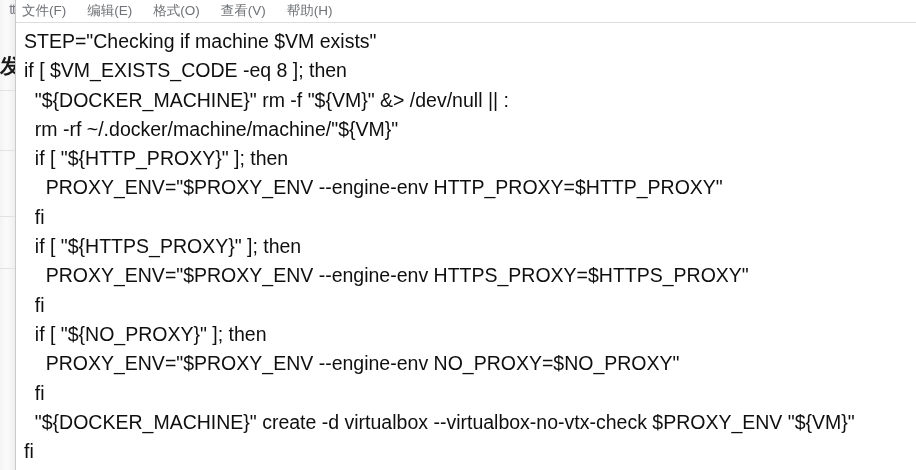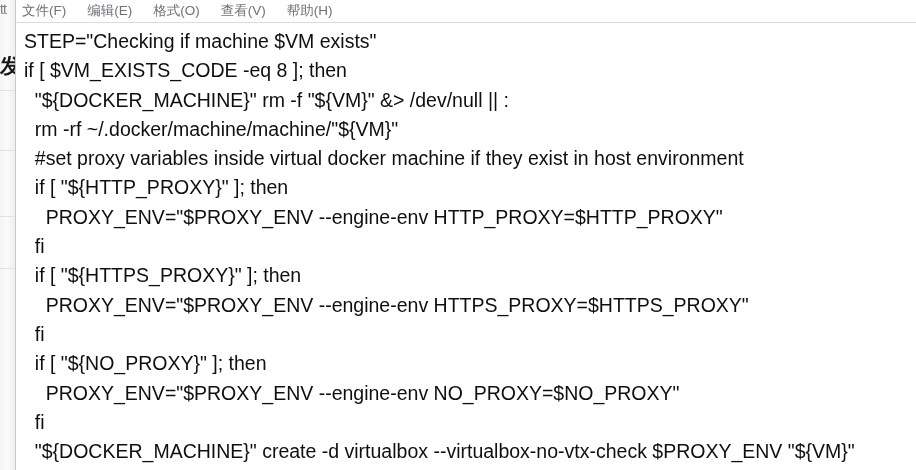--- a/index.html
+++ b/index.html
@@ -15,20 +15,21 @@
     position: relative;
   }
 
   
   #bg-strip {
     position: absolute;
     left: 0; top: 0;
     width: 15px; height: 470px;
     background: linear-gradient(to right, #f4f4f4 0%, #fbfbfb 45%, #efefef 100%);
     overflow: hidden;
+    text-align: right;
   }
   .bg-divider {
     position: absolute;
     left: 0; width: 15px;
     height: 1px;
     background: #e2e2e2;
   }
   .bg-fragment {
     position: absolute;
     left: 0;
@@ -137,21 +138,20 @@
       <div class="menu-item">帮助(H)</div>
     </div>
   <div id="menu-separator"></div>
 
   <div id="text-area">
     <div id="code-lines">
         <div class="code-line">STEP="Checking if machine $VM exists"</div>
         <div class="code-line">if [ $VM_EXISTS_CODE -eq 8 ]; then</div>
         <div class="code-line">  "${DOCKER_MACHINE}" rm -f "${VM}" &amp;&gt; /dev/null || :</div>
         <div class="code-line">  rm -rf ~/.docker/machine/machine/"${VM}"</div>
-        <div class="code-line">  #set proxy variables inside virtual docker machine if they exist in host environment</div>
         <div class="code-line">  if [ "${HTTP_PROXY}" ]; then</div>
         <div class="code-line">    PROXY_ENV="$PROXY_ENV --engine-env HTTP_PROXY=$HTTP_PROXY"</div>
         <div class="code-line">  fi</div>
         <div class="code-line">  if [ "${HTTPS_PROXY}" ]; then</div>
         <div class="code-line">    PROXY_ENV="$PROXY_ENV --engine-env HTTPS_PROXY=$HTTPS_PROXY"</div>
         <div class="code-line">  fi</div>
         <div class="code-line">  if [ "${NO_PROXY}" ]; then</div>
         <div class="code-line">    PROXY_ENV="$PROXY_ENV --engine-env NO_PROXY=$NO_PROXY"</div>
         <div class="code-line">  fi</div>
         <div class="code-line">  "${DOCKER_MACHINE}" create -d virtualbox --virtualbox-no-vtx-check $PROXY_ENV "${VM}"</div>

